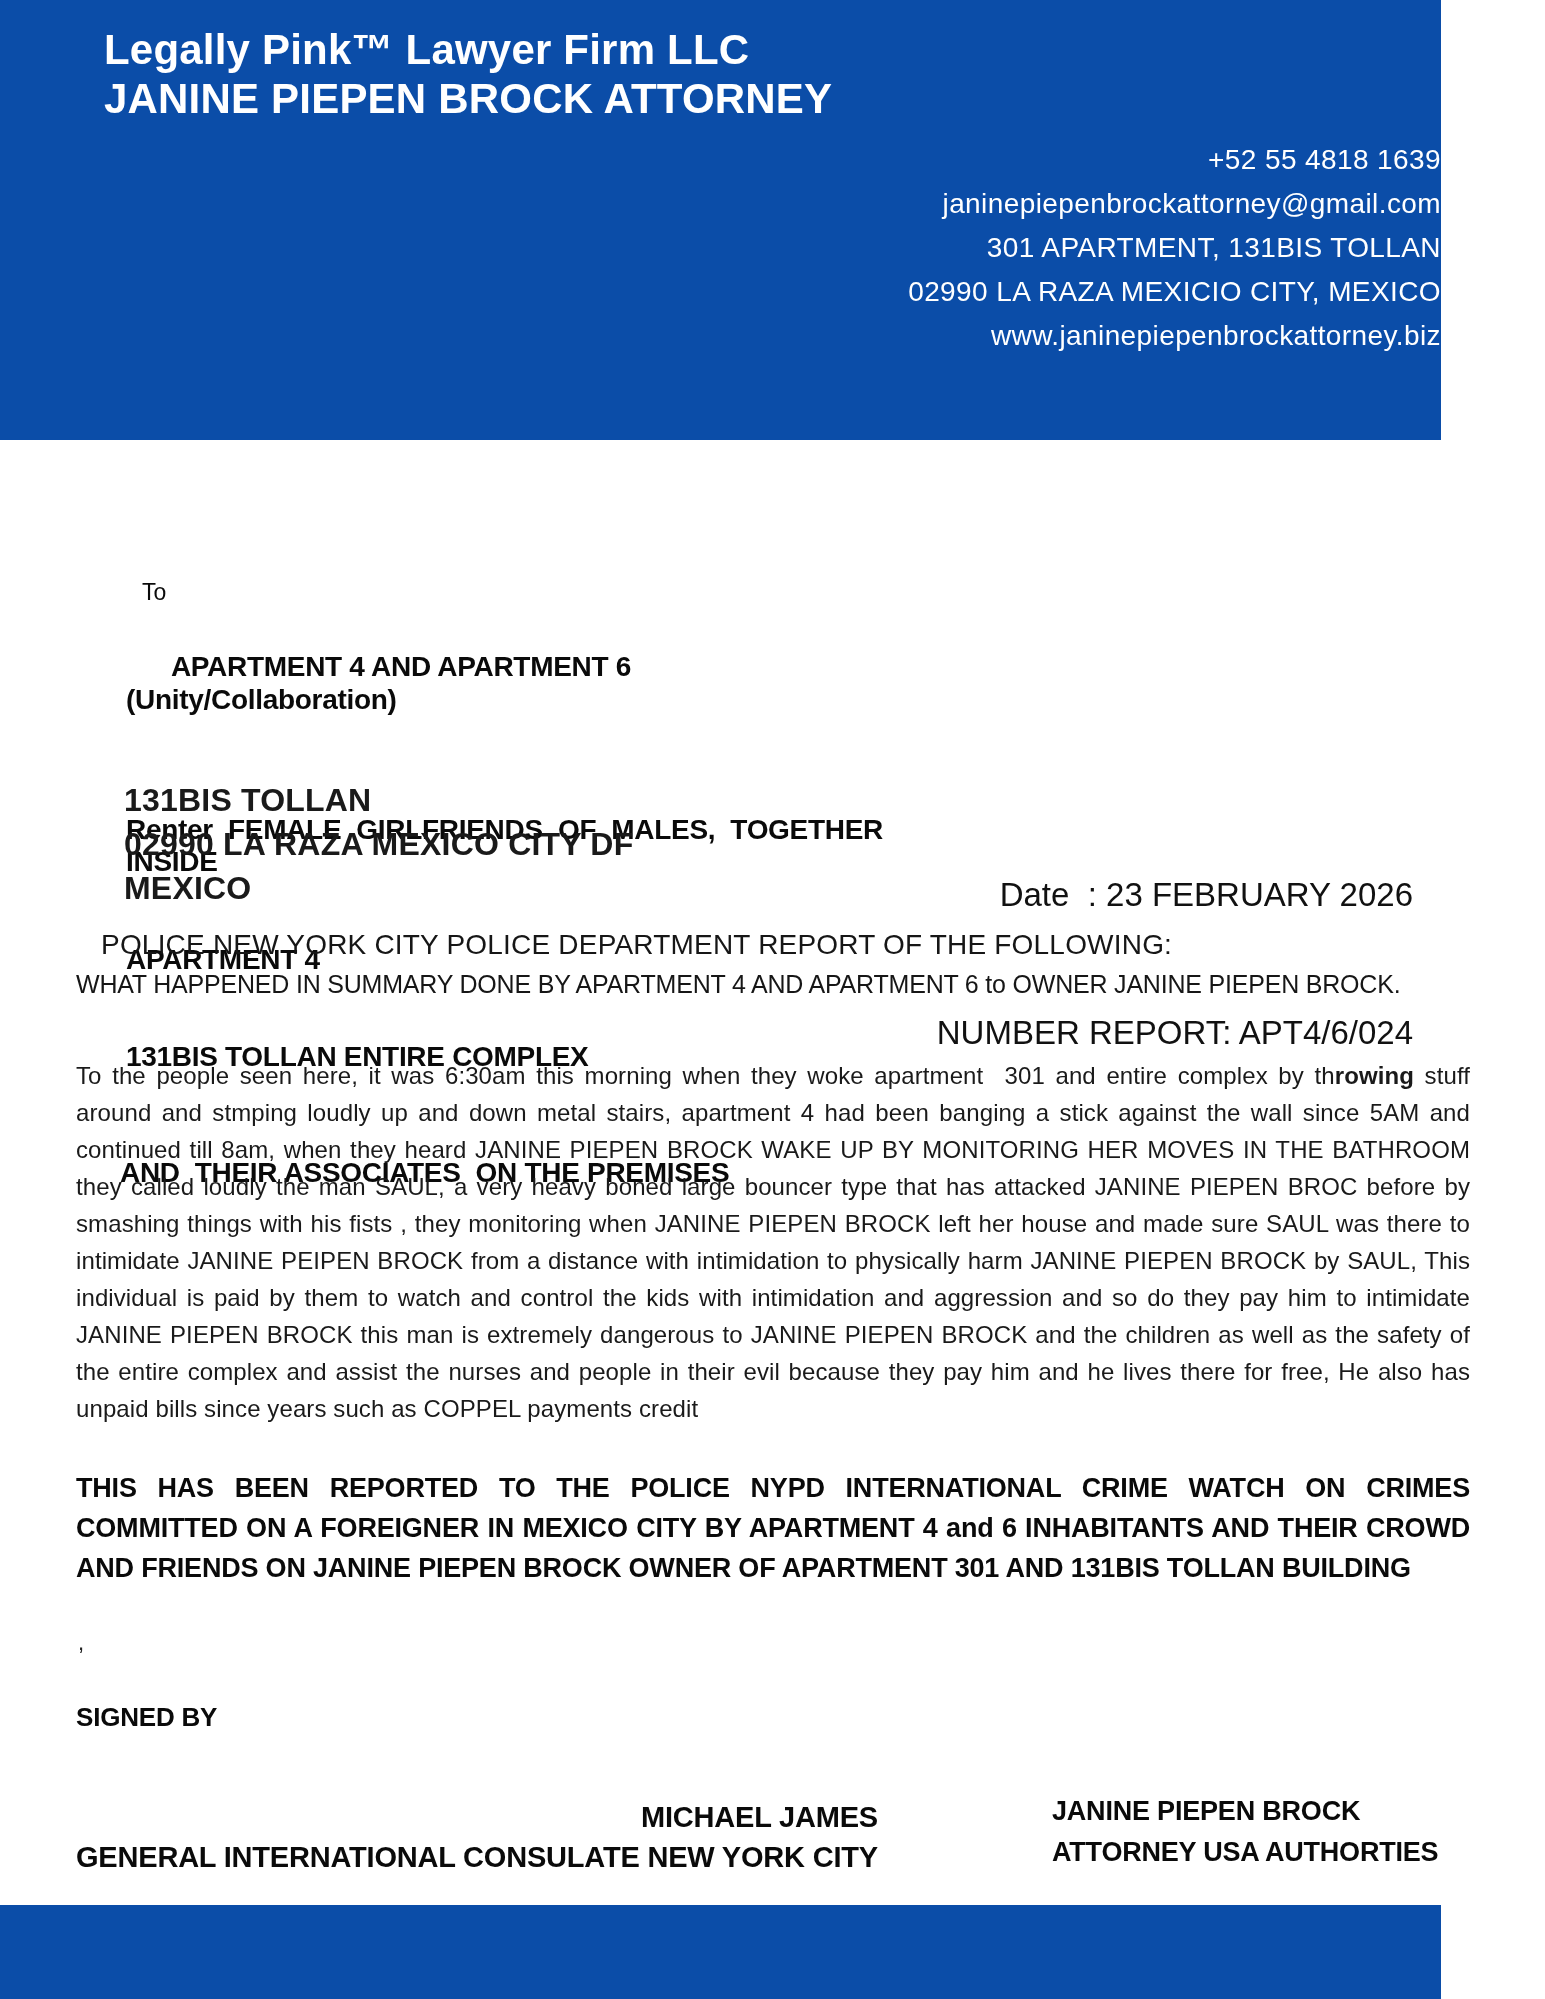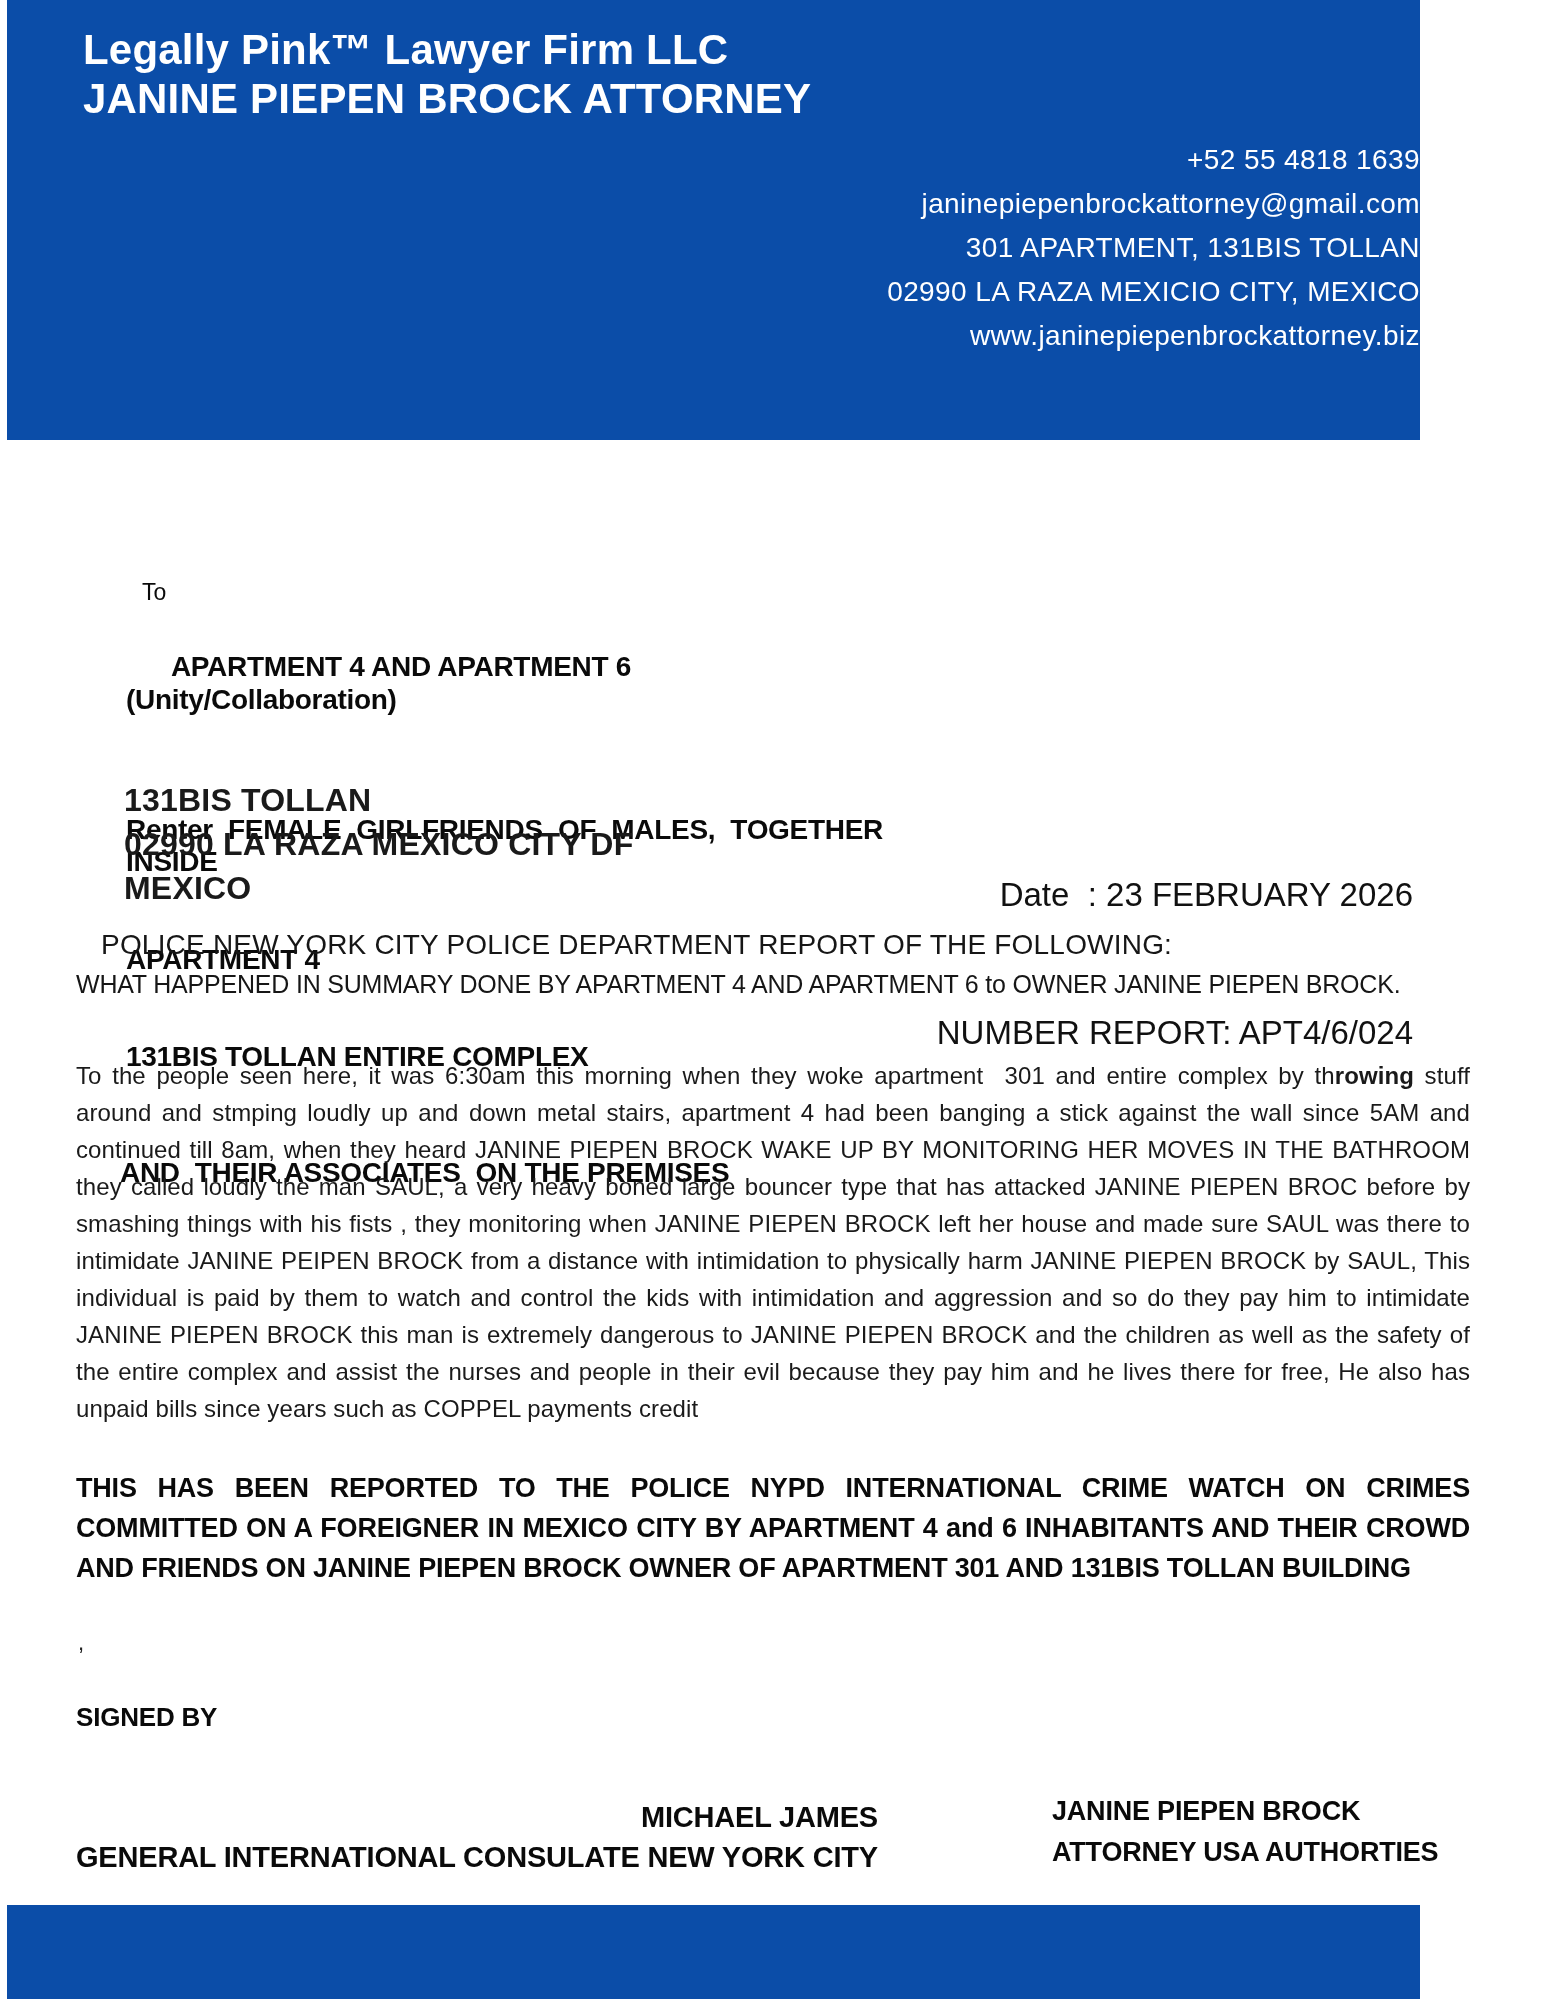--- a/index.html
+++ b/index.html
@@ -5,21 +5,21 @@
   html, body { margin: 0; padding: 0; background: #ffffff; }
   .page {
     position: relative;
     width: 1545px;
     height: 1999px;
     background: #ffffff;
     font-family: "Liberation Sans", sans-serif;
     color: #141414;
     overflow: hidden;
   }
-  .band { position: absolute; left: 7px; width: 1413px; }
+  .band { position: absolute; left: 0; width: 1413px; padding-left: 28px; }
   .header-band { top: 0; height: 440px; color: #ffffff; }
   .footer-band { top: 1905px; height: 94px; }
 
   .header-inner { padding: 26px 0 0 76px; }
   .firm-name {
     font-size: 42px; font-weight: 700; line-height: 48px; letter-spacing: 0.2px;
     white-space: pre-wrap;
   }
   .attorney-name {
     font-size: 42px; font-weight: 700; line-height: 50px; letter-spacing: 0.2px;

